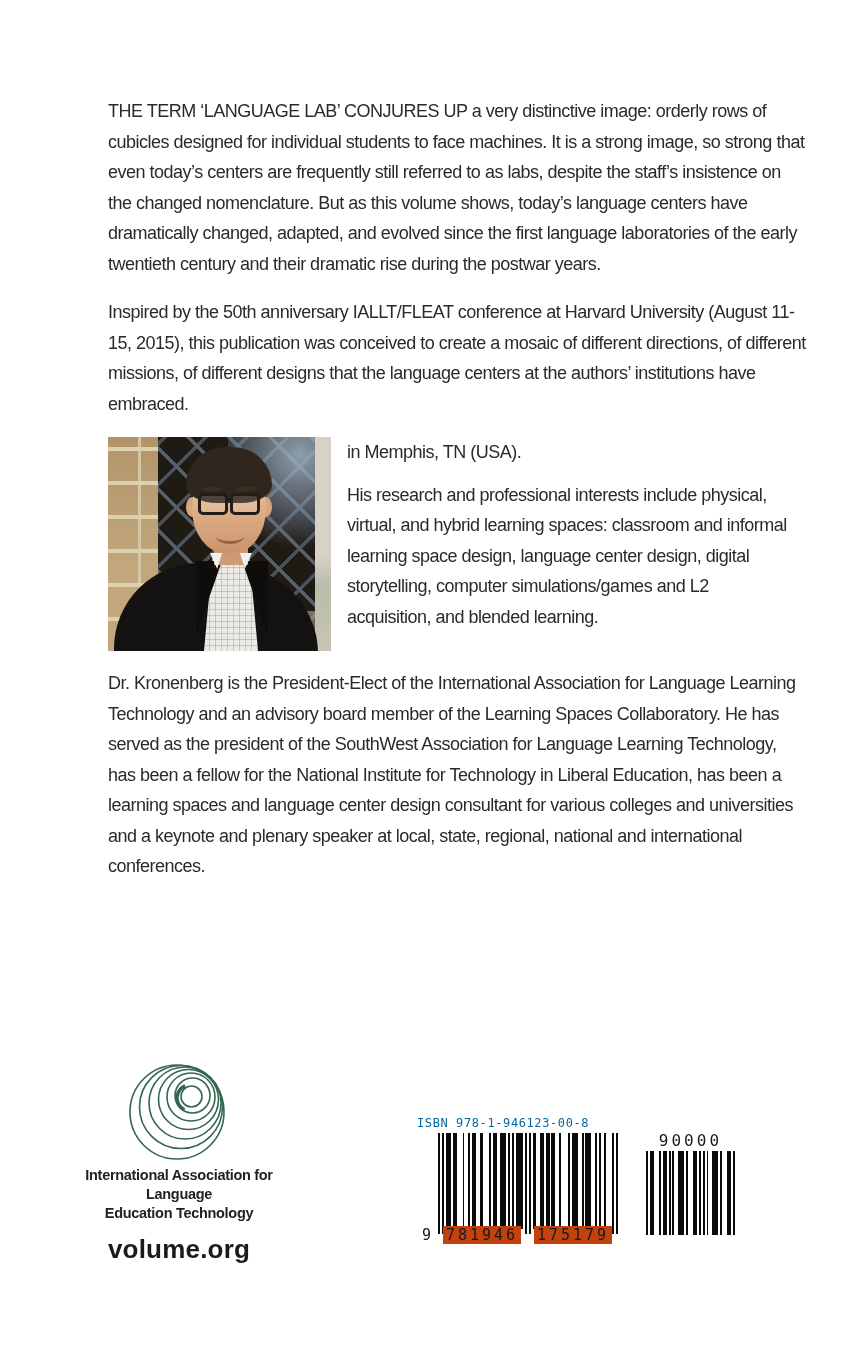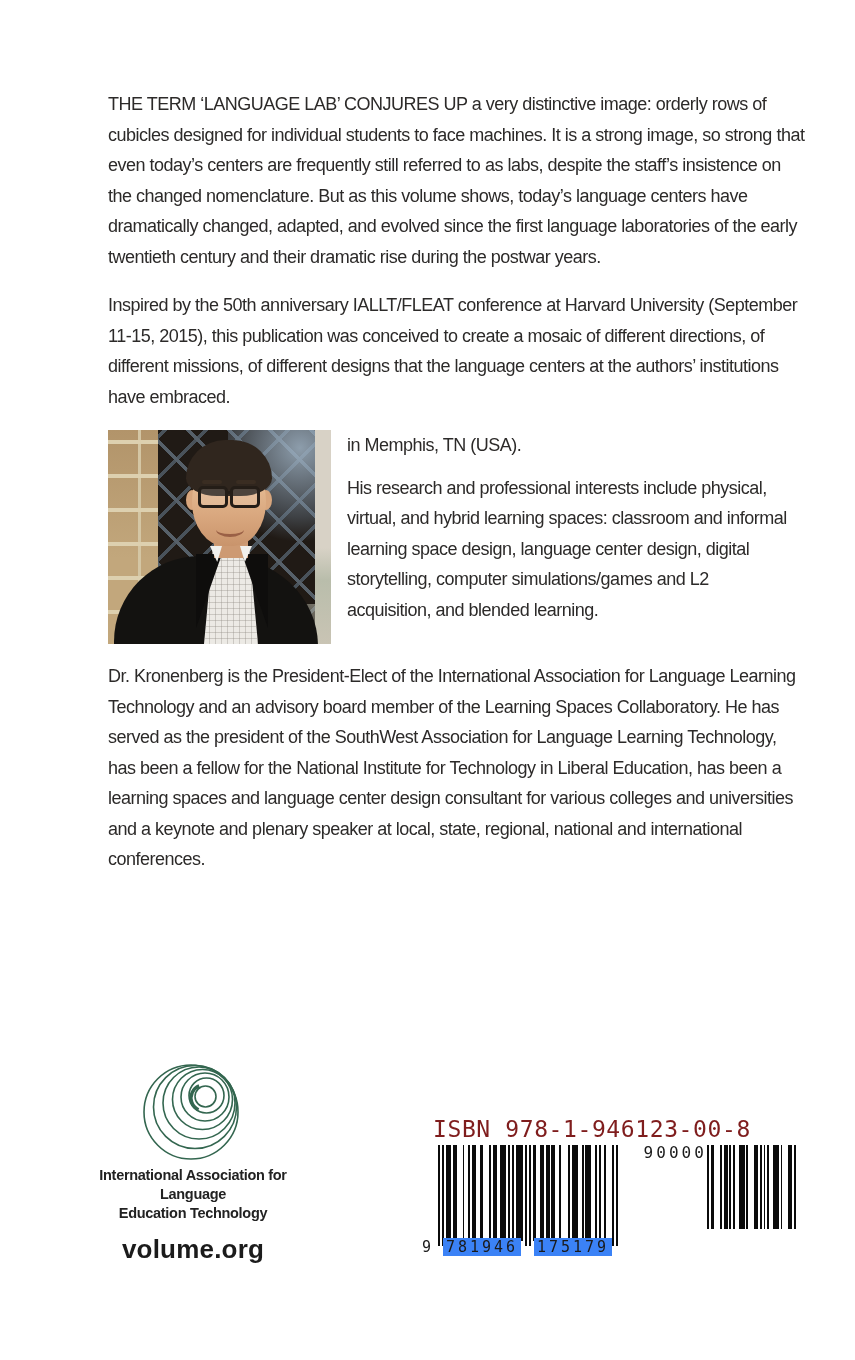--- a/index.html
+++ b/index.html
@@ -6,21 +6,21 @@
     --logo-green:#33664f;
     --text-color:#2c2a29;
   }
   html,body{margin:0;padding:0;background:#ffffff;}
   body{width:855px;height:1360px;font-family:"Liberation Sans",sans-serif;}
   .cover{position:relative;width:855px;height:1360px;background:#fff;overflow:hidden;}
 
   
   .content{position:absolute;left:108px;top:0;width:700px;padding-top:84px;}
   .para{
-    margin:5px 0 18px 0;
+    margin:12px 0 18px 0;
     font-size:18px;
     line-height:30.5px;
     letter-spacing:-0.5px;
     color:var(--text-color);
   }
   .bio-row{display:flex;align-items:flex-start;margin:16px 0 17px 0;}
   .bio-col{margin-left:16px;width:440px;}
   .bio-col .para{margin:0;}
   .bio-col .research{margin-top:12px;}
 
@@ -73,50 +73,50 @@
   .ph-glasses{left:90px;top:56px;width:62px;height:18px;}
   .ph-lens-left{left:0;top:0;width:24px;height:16px;border:3px solid #241d17;border-radius:5px;
     background:rgba(255,255,255,0.14);}
   .ph-lens-right{left:32px;top:0;width:24px;height:16px;border:3px solid #241d17;border-radius:5px;
     background:rgba(255,255,255,0.14);}
   .ph-bridge{left:28px;top:5px;width:6px;height:3px;background:#241d17;}
   .ph-smile{left:108px;top:92px;width:28px;height:12px;
     border-bottom:3px solid #9a6046;border-radius:0 0 50% 50%;}
 
   
-  .logo-block{position:absolute;left:81px;top:1058px;width:224px;text-align:center;color:#1d1d1b;}
+  .logo-block{position:absolute;left:67px;top:1058px;width:224px;text-align:center;color:#1d1d1b;}
   .logo-block svg{display:block;margin:0 auto;}
   .org-name{margin-top:4px;font-size:14.5px;line-height:19px;font-weight:bold;letter-spacing:-0.3px;color:#222;}
   .org-url{margin-top:11px;font-size:26px;font-weight:bold;letter-spacing:0.2px;color:#1b1b1b;}
 
   
   .barcode-block{position:absolute;left:413px;top:1116px;width:335px;background:#fff;color:#1a1a1a;}
-  .isbn-label{font-family:"DejaVu Sans Mono",monospace;font-size:23px;letter-spacing:0.6px;
-    color:#7f1d1d;margin-left:20px;white-space:nowrap;}
+  .isbn-label{font-family:"DejaVu Sans Mono",monospace;font-size:12px;letter-spacing:0.6px;
+    color:#0369a1;margin-left:4px;white-space:nowrap;}
   .bars-row{display:flex;align-items:flex-start;margin-top:3px;padding-left:11px;}
   .bars{display:flex;align-items:flex-start;}
   .ean{position:relative;height:116px;width:196px;}
   .ean .bars{margin-left:14px;}
   .bc-digit{position:absolute;top:93px;font-family:"DejaVu Sans Mono",monospace;
-    font-size:15px;letter-spacing:3px;line-height:18px;background:#3b82f6;}
+    font-size:15px;letter-spacing:3px;line-height:18px;background:#c2410c;}
   .d9{left:-2px;background:none;}
   .g1{left:19px;width:78px;text-align:center;}
   .g2{left:110px;width:78px;text-align:center;}
-  .addon{margin-left:26px;display:flex;flex-direction:row;}
+  .addon{margin-left:26px;display:flex;flex-direction:column;}
   .addon-digits{font-family:"DejaVu Sans Mono",monospace;font-size:16px;letter-spacing:3px;
     line-height:16px;text-align:center;margin-bottom:2px;color:#1a1a1a;}
 </style>
 </head>
 <body>
 
 <div class="cover">
 
   <main class="content">
     <p class="para">THE TERM ‘LANGUAGE LAB’ CONJURES UP a very distinctive image: orderly rows of cubicles designed for individual students to face machines. It is a strong image, so strong that even today’s centers are frequently still referred to as labs, despite the staff’s insistence on the changed nomenclature. But as this volume shows, today’s language centers have dramatically changed, adapted, and evolved since the first language laboratories of the early twentieth century and their dramatic rise during the postwar years.</p>
-    <p class="para">Inspired by the 50th anniversary IALLT/FLEAT conference at Harvard University (September 11-15, 2015), this publication was conceived to create a mosaic of different directions, of different missions, of different designs that the language centers at the authors’ institutions have embraced.</p>
+    <p class="para">Inspired by the 50th anniversary IALLT/FLEAT conference at Harvard University (August 11-15, 2015), this publication was conceived to create a mosaic of different directions, of different missions, of different designs that the language centers at the authors’ institutions have embraced.</p>
 
     <div class="bio-row">
       <div class="photo">
         <div class="ph-stone-left"></div>
         <div class="ph-window"></div>
         <div class="ph-pane-light"></div>
         <div class="ph-stone-column"></div>
         <div class="ph-corner-light"></div>
         <div class="ph-blazer"></div>
         <div class="ph-shirt"></div>

